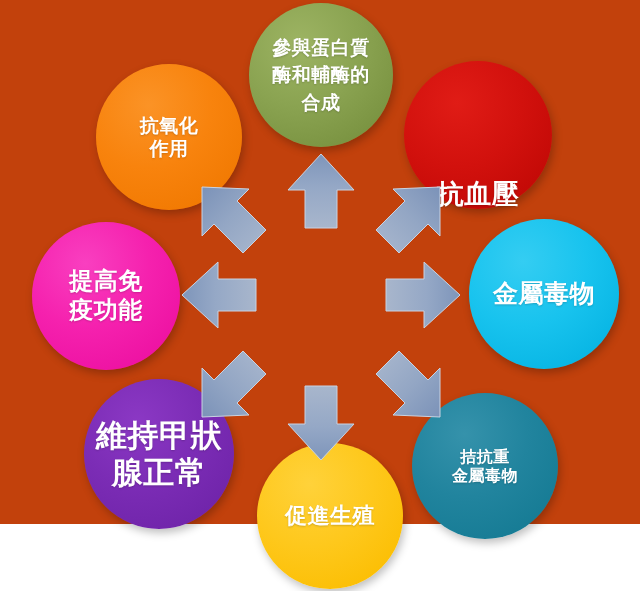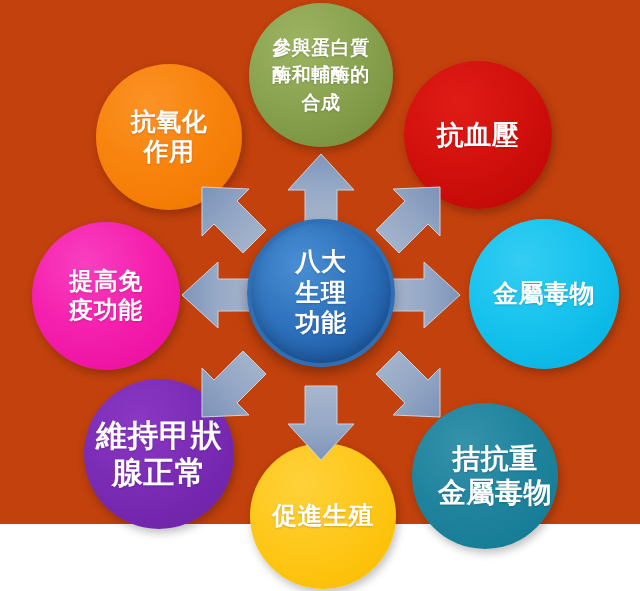--- a/index.html
+++ b/index.html
@@ -59,60 +59,60 @@
     background: radial-gradient(circle at 35% 28%, #9db463 0%, #8aa351 45%, #78913f 85%, #6c8537 100%);
     font-size: 19px;
     line-height: 1.45;
     box-shadow: 2px 4px 8px rgba(0,0,0,0.25);
   }
   #n-topright {
     left: 404px; top: 61px; width: 148px; height: 148px;
     background: radial-gradient(circle at 36% 28%, #e01c16 0%, #d2110d 45%, #c00805 88%, #b30603 100%);
     font-size: 27px;
     box-shadow: 2px 4px 8px rgba(0,0,0,0.25);
+    align-items: flex-end;
   }
   #n-right {
     left: 469px; top: 219px; width: 150px; height: 150px;
     background: radial-gradient(circle at 36% 28%, #34cdf2 0%, #18c3ee 45%, #05b3e2 88%, #02a6d4 100%);
     font-size: 25px;
     box-shadow: 2px 4px 8px rgba(0,0,0,0.25);
   }
   #n-bottomright {
-    left: 412px; top: 403px; width: 146px; height: 146px;
+    left: 412px; top: 393px; width: 146px; height: 146px;
     background: radial-gradient(circle at 36% 28%, #3592ab 0%, #21849e 45%, #147a93 88%, #0d6e87 100%);
-    font-size: 28px;
-    line-height: 1.2;
-    box-shadow: 2px 4px 8px rgba(0,0,0,0.25);
-    justify-content: flex-end;
+    font-size: 16px;
+    line-height: 1.2;
+    box-shadow: 2px 4px 8px rgba(0,0,0,0.25);
   }
   #n-bottom {
-    left: 250px; top: 443px; width: 146px; height: 146px;
+    left: 257px; top: 443px; width: 146px; height: 146px;
     background: radial-gradient(circle at 36% 28%, #ffd23a 0%, #fec81c 45%, #fbbd00 88%, #f0b400 100%);
-    font-size: 25px;
+    font-size: 22px;
     box-shadow: 2px 4px 8px rgba(0,0,0,0.25);
   }
   #n-bottomleft {
     left: 84px; top: 379px; width: 150px; height: 150px;
     background: radial-gradient(circle at 36% 28%, #8b38c4 0%, #7b2cb5 45%, #6e23a8 88%, #64209c 100%);
     font-size: 31px;
     line-height: 1.2;
     box-shadow: 2px 4px 8px rgba(0,0,0,0.25);
   }
   #n-left {
     left: 32px; top: 222px; width: 148px; height: 148px;
     background: radial-gradient(circle at 36% 28%, #f93fc0 0%, #f521ae 45%, #ec0fa0 88%, #de0895 100%);
     font-size: 24px;
     line-height: 1.2;
     box-shadow: 2px 4px 8px rgba(0,0,0,0.25);
     font-family: Liberation Serif, serif;
   }
   #n-topleft {
     left: 96px; top: 64px; width: 146px; height: 146px;
     background: radial-gradient(circle at 36% 28%, #fb9326 0%, #f8830d 45%, #f07800 88%, #e37100 100%);
-    font-size: 25px;
+    font-size: 19px;
     line-height: 1.2;
     box-shadow: 2px 4px 8px rgba(0,0,0,0.25);
   }
 
   .arrow {
     position: absolute;
     z-index: 2;
   }
 </style>
 </head>
@@ -239,19 +239,14 @@
   <div class="node" id="n-left">
     <span class="lbl">提高免
 疫功能</span>
   </div>
 
   <div class="node" id="n-topleft">
     <span class="lbl">抗氧化
 作用</span>
   </div>
 
-  <div class="node" id="hub">
-    <span class="lbl">八大
-生理
-功能</span>
-  </div>
 
 </div>
 
 </body></html>

